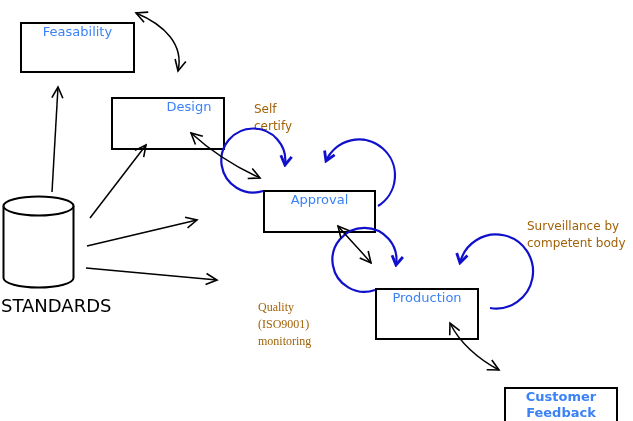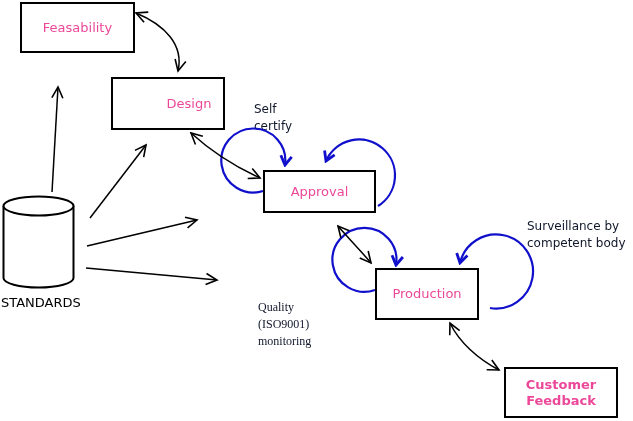--- a/index.html
+++ b/index.html
@@ -10,50 +10,51 @@
     background: #ffffff;
     font-family: "DejaVu Sans", "Liberation Sans", sans-serif;
     overflow: hidden;
   }
   .node {
     position: absolute;
     box-sizing: border-box;
     border: 2px solid #000000;
     background: #ffffff;
     display: flex;
-    align-items: center;
+    align-items: flex-start;
     justify-content: center;
     font-size: 13px;
     line-height: 16px;
-    color: #ec4899;
+    color: #3b82f6;
     text-align: center;
     white-space: pre-line;
+    margin-top: 20px;
   }
   .node-feasability { left: 20px;  top: 2px;   width: 115px; height: 51px; }
   .node-design      { left: 111px; top: 77px;  width: 114px; height: 53px; padding-left: 42px; }
   .node-approval    { left: 263px; top: 170px; width: 113px; height: 43px; }
   .node-production  { left: 375px; top: 268px; width: 104px; height: 52px; }
   .node-customer    { left: 504px; top: 367px; width: 114px; height: 51px; font-weight: bold; }
 
   .annotation {
     position: absolute;
-    color: #0f172a;
+    color: #a16207;
     font-size: 12px;
     line-height: 17px;
     white-space: pre-line;
   }
   .ann-self-certify  { left: 254px; top: 101px; }
   .ann-certification { left: 357px; top: 101px; }
   .ann-surveillance  { left: 527px; top: 218px; }
   .ann-quality       { left: 258px; top: 299px; font-family: Liberation Serif, serif; }
 
   .standards-label {
     position: absolute;
     left: 1px; top: 295px;
-    font-size: 13px;
+    font-size: 18px;
     color: #000000;
     white-space: nowrap;
   }
   svg.overlay {
     position: absolute;
     left: 0; top: 0;
     width: 633px; height: 421px;
     pointer-events: none;
   }
 </style>

